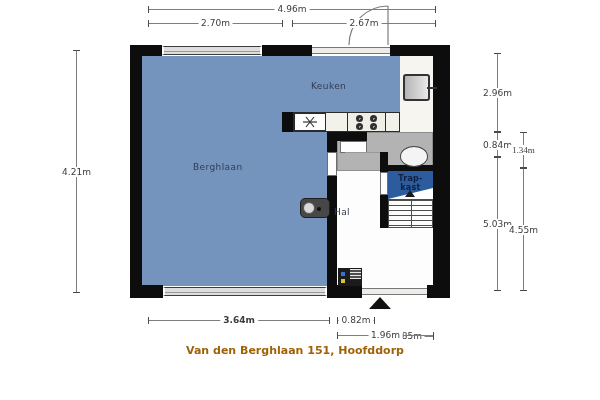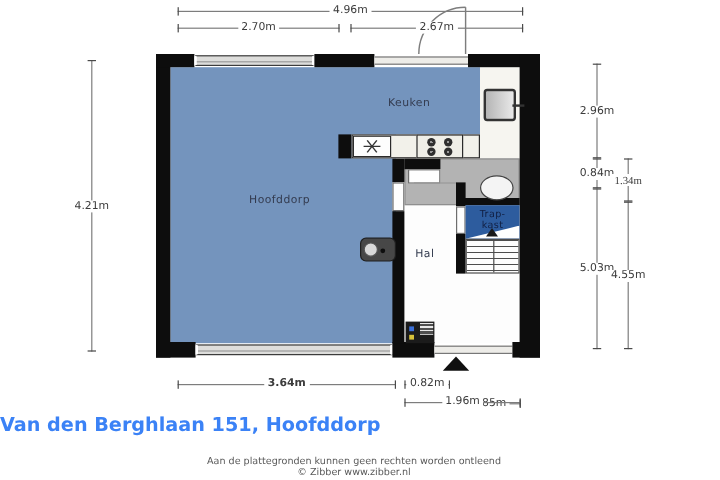--- a/index.html
+++ b/index.html
@@ -9,21 +9,21 @@
   .wall{position:absolute;background:#0d0d0d;}
   .floor-base{position:absolute;background:#fdfdfd;}
   .floor-blue{position:absolute;background:#7494bd;}
   .floor-cream{position:absolute;background:#f6f5f0;}
   .floor-gray{position:absolute;background:#b3b3b3;border:1px solid #8f8f8f;box-sizing:border-box;}
   .window{position:absolute;background:#dddddb;border-top:1px solid #3c3c3c;border-bottom:1px solid #3c3c3c;
           border-left:2px solid #fff;border-right:2px solid #fff;box-sizing:border-box;}
   .window::after{content:"";position:absolute;left:0;right:0;top:50%;height:1px;background:#9a9a9a;}
   .threshold{position:absolute;background:#edece8;border-top:1px solid #777;border-bottom:1px solid #777;box-sizing:border-box;}
   .door-leaf{position:absolute;background:#fefefe;border:1px solid #6e6e6e;box-sizing:border-box;}
-  .room-label{position:absolute;font-size:9px;color:#333b4f;letter-spacing:.4px;text-align:center;}
+  .room-label{position:absolute;font-size:9px;color:#333b4f;letter-spacing:.4px;text-align:left;}
   
   .dim-h{position:absolute;height:1px;background:#7d7d7d;}
   .dim-v{position:absolute;width:1px;background:#7d7d7d;}
   .dim-h .t1,.dim-h .t2{position:absolute;width:1px;height:7px;background:#4a4a4a;top:-3px;}
   .dim-h .t1{left:0;} .dim-h .t2{right:0;}
   .dim-v .t1,.dim-v .t2{position:absolute;height:1px;width:7px;background:#4a4a4a;left:-3px;}
   .dim-v .t1{top:0;} .dim-v .t2{bottom:0;}
   .dim-label{position:absolute;left:50%;top:50%;transform:translate(-50%,-50%);
              font-size:9px;color:#3c3c3c;background:#fff;padding:0 3px;white-space:nowrap;}
   .dim-h .dim-label{top:0;}
@@ -34,41 +34,41 @@
   .stove-box{position:absolute;background:#efeee7;border:1px solid #2b2b2b;box-sizing:border-box;
              display:grid;grid-template-columns:1fr 1fr;place-items:center;padding:1px 4px;}
   .burner{width:7px;height:7px;border-radius:50%;background:radial-gradient(circle,#999 0 1px,#2f2f2f 1px);}
   .boiler{position:absolute;background:linear-gradient(to right,#b5b5b5,#e9e9e9);border:2px solid #333;
           border-radius:3px;box-sizing:border-box;}
   .boiler::after{content:"";position:absolute;right:-9px;top:11px;width:10px;height:2px;background:#333;}
   .toilet{position:absolute;background:#f4f4f4;border:1px solid #444;border-radius:50%;box-sizing:border-box;}
   .trapkast{position:absolute;background:#2d5c9e;display:flex;align-items:flex-start;justify-content:center;}
   .trapkast::after{content:"";position:absolute;left:0;right:0;bottom:0;height:11px;background:#fff;
                    clip-path:polygon(0 100%,100% 0,100% 100%);}
-  .trapkast-label{font-size:8px;font-weight:normal;color:#111f42;text-align:center;line-height:1.15;
+  .trapkast-label{font-size:8px;font-weight:bold;color:#111f42;text-align:center;line-height:1.15;
                   width:34px;margin-top:3px;letter-spacing:.3px;}
   .stairs{position:absolute;background:repeating-linear-gradient(to bottom,#4d4d4d 0 1px,#fdfdfd 1px 5px);
           border:1px solid #4d4d4d;box-sizing:border-box;}
   .stairs-mid{position:absolute;left:50%;top:0;bottom:0;width:1px;background:#4d4d4d;}
   .stairs-arrow{position:absolute;width:0;height:0;border-left:5px solid transparent;
                 border-right:5px solid transparent;border-bottom:7px solid #1a1a1a;}
   .fireplace{position:absolute;background:#474747;border:1px solid #1f1f1f;border-radius:5px;box-sizing:border-box;}
   .fireplace .fp-circle{position:absolute;left:2px;top:3px;width:12px;height:12px;border-radius:50%;
                         background:#d9d9d9;border:1px solid #555;box-sizing:border-box;}
   .fireplace .fp-dot{position:absolute;right:8px;top:8px;width:4px;height:4px;border-radius:50%;background:#0e0e0e;}
   .meterkast{position:absolute;background:#1b1b1b;}
   .meterkast .stripes{position:absolute;right:1px;top:1px;width:11px;height:10px;
                       background:repeating-linear-gradient(to bottom,#e8e8e8 0 1px,#4f4f4f 1px 3px);}
   .meterkast .dot-blue{position:absolute;left:3px;top:4px;width:4px;height:4px;background:#3a6fd8;}
   .meterkast .dot-yellow{position:absolute;left:3px;top:11px;width:4px;height:4px;background:#d8c23a;}
   .entrance-arrow{position:absolute;width:0;height:0;border-left:11px solid transparent;
                   border-right:11px solid transparent;border-bottom:12px solid #101010;}
   .thin-line{position:absolute;background:#999;}
   
-  .title{position:absolute;left:0;right:10px;top:344px;text-align:left;font-size:16px;font-weight:bold;color:#3b82f6;}
+  .title{position:absolute;left:0;right:10px;top:344px;text-align:center;font-size:11px;font-weight:bold;color:#a16207;}
   .brand{position:absolute;left:0;right:10px;top:363px;text-align:center;font-size:12px;font-weight:bold;
          font-style:italic;color:#2a5a9e;font-family:"DejaVu Serif",serif;}
   .disclaimer{position:absolute;left:0;right:10px;top:380px;text-align:center;font-size:8px;color:#595959;}
   .copyright{position:absolute;left:0;right:10px;top:389px;text-align:center;font-size:8px;color:#595959;}
 </style>
 </head>
 <body>
 
 <div class="screen">
 
@@ -140,21 +140,21 @@
     <span class="dot-yellow"></span>
   </div>
 
   <svg class="abs" style="left:0;top:0;" width="600" height="400">
     <line x1="388" y1="6" x2="388" y2="45" stroke="#7d7d7d" stroke-width="1.2" fill="none"></line>
     <path d="M 388 6 A 39 39 0 0 0 349 45" stroke="#7d7d7d" stroke-width="1.2" fill="none"></path>
   </svg>
 
   <div class="entrance-arrow" style="left:369px;top:297px;"></div>
 
-  <span class="room-label" style="left:193px;top:162px;width:80px;">Hoofddorp</span>
+  <span class="room-label" style="left:193px;top:162px;width:80px;">Berghlaan</span>
   <span class="room-label" style="left:311px;top:81px;width:60px;">Keuken</span>
   <span class="room-label" style="left:334px;top:207px;width:40px;">Hal</span>
 
   <div class="dim-h" style="left:148px;top:9px;width:288px;">
     <span class="t1"></span>
       <span class="t2"></span>
     <span class="dim-label">4.96m</span>
   </div>
   <div class="dim-h" style="left:148px;top:23px;width:135px;">
     <span class="t1"></span>
@@ -215,16 +215,14 @@
       <span class="t2"></span>
     <span class="dim-label">0.85m</span>
   </div>
   <div class="dim-h" style="left:337px;top:335px;width:97px;">
     <span class="t1"></span>
       <span class="t2"></span>
     <span class="dim-label">1.96m</span>
   </div>
 
   <div class="title">Van den Berghlaan 151, Hoofddorp</div>
-  <div class="disclaimer">Aan de plattegronden kunnen geen rechten worden ontleend</div>
-  <div class="copyright">© Zibber www.zibber.nl</div>
 
 </div>
 
 </body></html>

